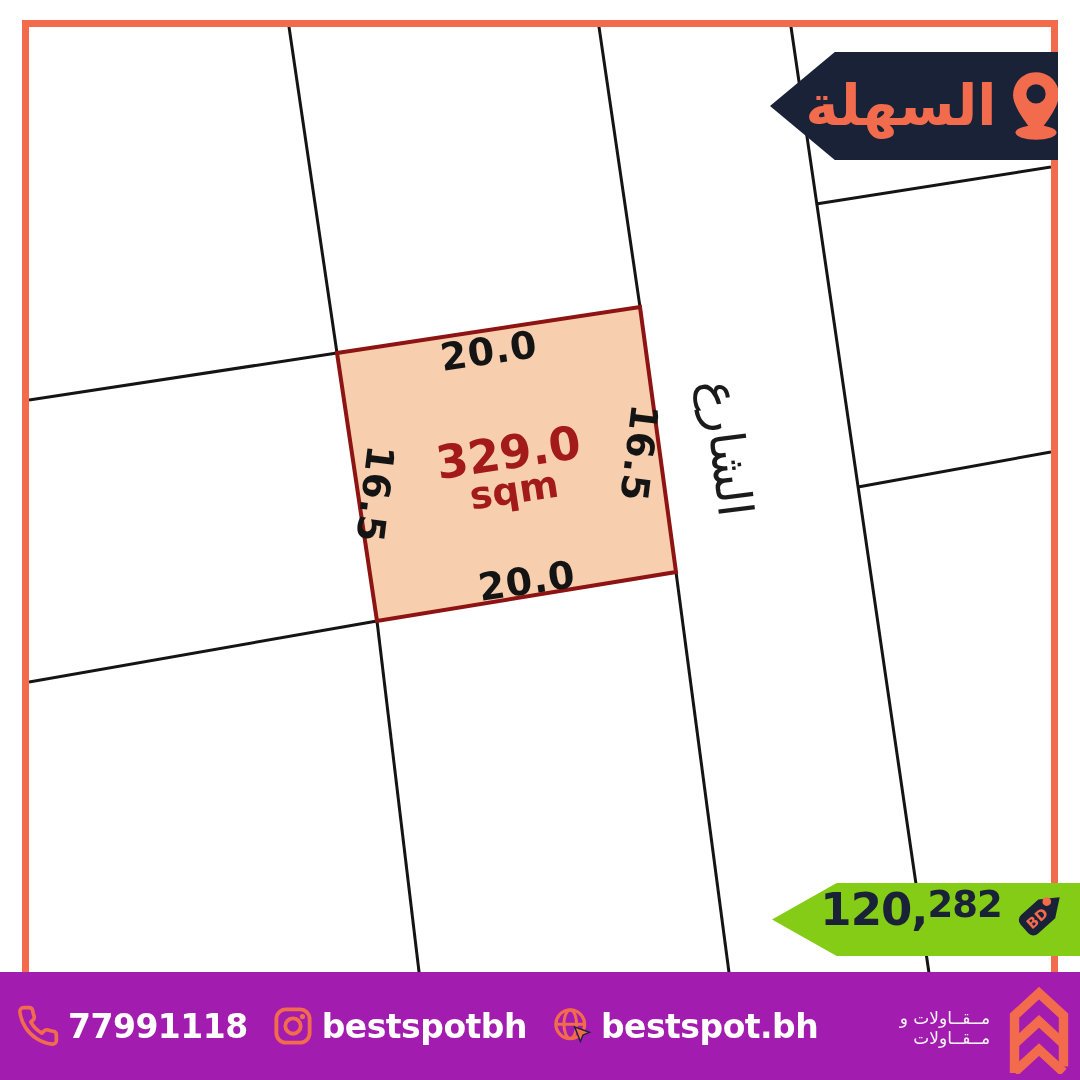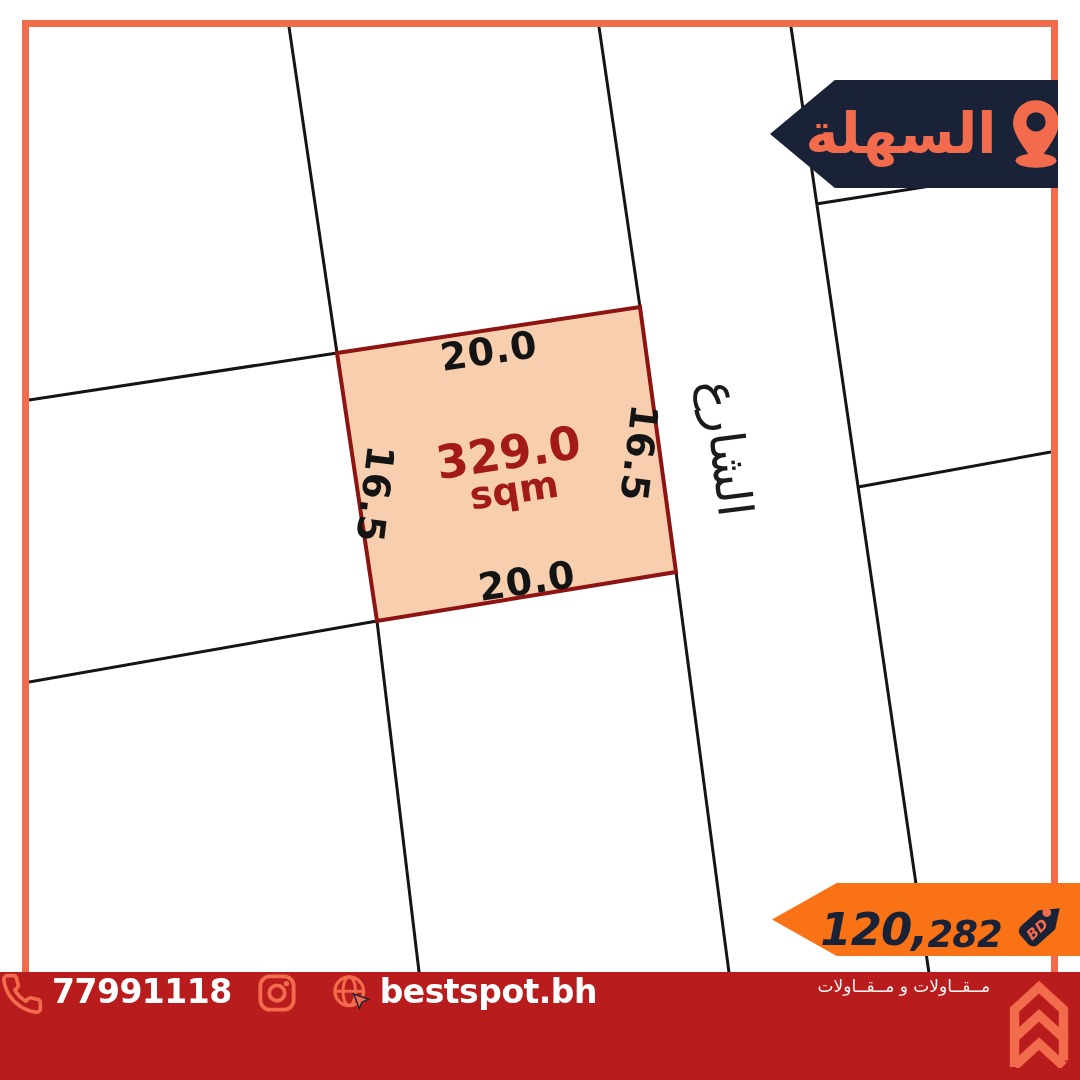--- a/index.html
+++ b/index.html
@@ -25,35 +25,35 @@
   .area-value{font-size:46px;font-weight:bold;}
   .area-unit{font-size:38px;font-weight:bold;}
   .street-label{left:728px;top:448px;transform:translate(-50%,-50%) rotate(83deg);
     font-size:48px;font-weight:normal;color:#1b1b1b;}
 
   
   .loc-badge{position:absolute;left:770px;top:52px;width:288px;height:108px;
     background:#1a2238;
     clip-path:polygon(0 50%,22.5% 0,100% 0,100% 100%,22.5% 100%);
     display:flex;align-items:center;justify-content:center;gap:10px;padding-left:42px;
-    box-sizing:border-box;margin-top:28px;}
+    box-sizing:border-box;}
   .loc-badge .label{color:#f26b4d;font-size:56px;font-weight:bold;line-height:1;}
 
   
   .price-badge{position:absolute;left:772px;top:883px;width:308px;height:73px;
-    background:#f97316;
+    background:#84cc16;
     clip-path:polygon(0 50%,21% 0,100% 0,100% 100%,21% 100%);
-    display:flex;align-items:flex-end;justify-content:center;padding-left:40px;
-    box-sizing:border-box;font-style:italic;}
+    display:flex;align-items:flex-start;justify-content:center;padding-left:40px;
+    box-sizing:border-box;}
   .price-badge .major{color:#1a2238;font-size:45px;font-weight:bold;letter-spacing:-1px;}
   .price-badge .minor{color:#1a2238;font-size:37px;font-weight:bold;letter-spacing:-1px;}
 
   
-  .footer{position:absolute;left:0;top:972px;width:1080px;height:108px;background:#b91c1c;
-    display:flex;padding:0 6px 0 0;box-sizing:border-box;}
+  .footer{position:absolute;left:0;top:972px;width:1080px;height:108px;background:#a21caf;
+    display:flex;align-items:center;padding:0 6px 0 16px;box-sizing:border-box;}
   .footer .contact-text{color:#fff;font-size:33px;font-weight:bold;letter-spacing:-0.5px;}
   .footer .sep{width:24px;flex:none;}
   .footer .gap-s{width:8px;flex:none;}
   .footer .spacer{flex:1;}
   .brand{ text-align:right;color:#fff;margin-right:14px;}
   .brand .name{font-size:34px;font-weight:bold;line-height:1.05;}
   .brand .tagline{font-size:17px;font-weight:normal;margin-top:4px;opacity:.95;}
   .icon{flex:none;display:block;}
 </style>
 </head>
@@ -120,20 +120,21 @@
   <span class="gap-s"></span>
   <span class="contact-text">77991118</span>
 
   <span class="sep"></span>
   <svg class="icon" width="42" height="42" viewBox="0 0 24 24">
     <rect x="2.5" y="2.5" width="19" height="19" rx="5.5" fill="none" stroke="#f26b4d" stroke-width="2.2"></rect>
     <circle cx="12" cy="12" r="4.4" fill="none" stroke="#f26b4d" stroke-width="2.2"></circle>
     <circle cx="17.4" cy="6.6" r="1.5" fill="#f26b4d"></circle>
   </svg>
   <span class="gap-s"></span>
+  <span class="contact-text">bestspotbh</span>
 
   <span class="sep"></span>
   <svg class="icon" width="42" height="42" viewBox="0 0 24 24">
     <circle cx="11" cy="11" r="8.2" fill="none" stroke="#f26b4d" stroke-width="1.9"></circle>
     <ellipse cx="11" cy="11" rx="3.6" ry="8.2" fill="none" stroke="#f26b4d" stroke-width="1.7"></ellipse>
     <line x1="2.8" y1="11" x2="19.2" y2="11" stroke="#f26b4d" stroke-width="1.7"></line>
     <path d="M13.5,12.5 L22,15.6 L18.3,17.1 L16.8,20.8 Z" fill="#f26b4d" stroke="#1a2238" stroke-width="0.8"></path>
   </svg>
   <span class="gap-s"></span>
   <span class="contact-text">bestspot.bh</span>

